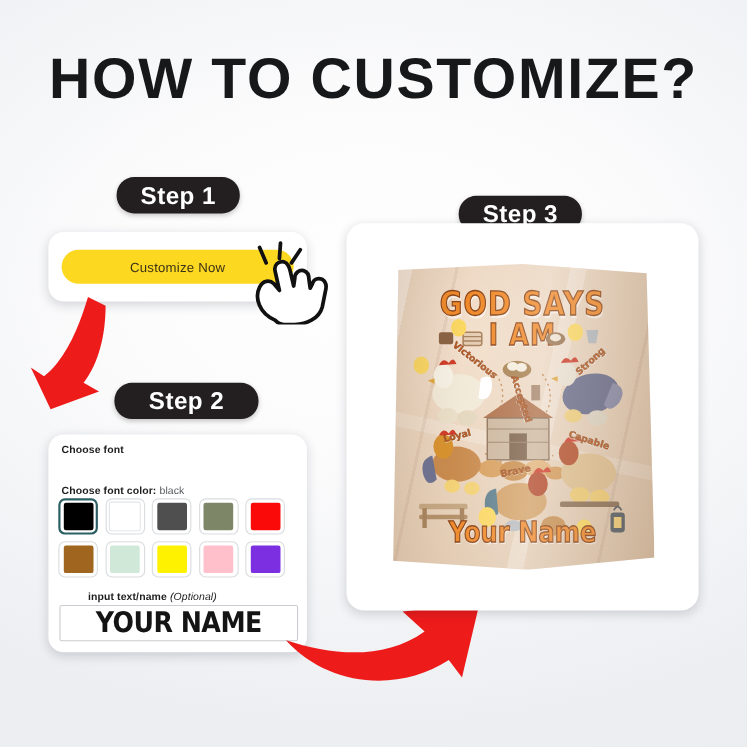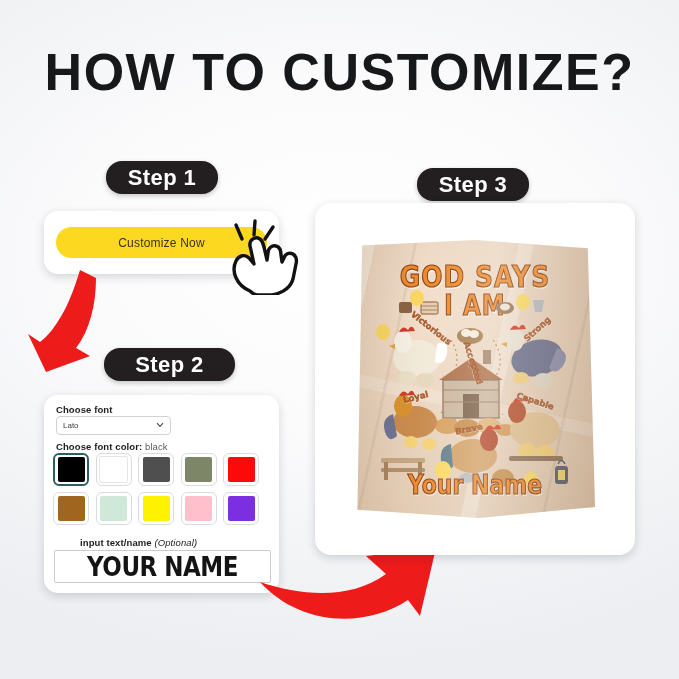--- a/index.html
+++ b/index.html
@@ -23,21 +23,21 @@
 
   
   .pill{
     position:absolute;background:#231f20;color:#fff;border-radius:16px;
     font-size:22px;font-weight:600;letter-spacing:.4px;
     display:flex;align-items:center;justify-content:center;
     box-shadow:0 2px 5px rgba(0,0,0,.22);
   }
   #pill1{left:106px;top:161px;width:112px;height:33px;}
   #pill2{left:104px;top:348px;width:131px;height:33px;}
-  #pill3{left:417px;top:168px;width:112px;height:33px;}
+  #pill3{left:417px;top:178px;width:112px;height:33px;}
 
   
   .card{
     position:absolute;background:#fff;border-radius:14px;
     box-shadow:0 3px 10px rgba(20,25,40,.17);
   }
 
   
   #card1{left:44px;top:211px;width:235px;height:63px;text-align:center;}
   .cust-btn{
@@ -177,26 +177,20 @@
              L6 66 L24 104 L68 88 L54 80
              C68 62 74 36 74 10 Z" fill="#ee1b1b"></path>
   </svg>
 
   <div class="pill" id="pill2">Step 2</div>
 
   <div class="card" id="card2">
 
     <div class="lbl" id="lbl-font">Choose font</div>
 
-    <div class="select">
-      <span class="sv">Lato</span>
-      <svg class="chev" viewBox="0 0 10 10">
-        <path d="M1.5 3 L5 6.8 L8.5 3" fill="none" stroke="#4a4d50" stroke-width="1.3" stroke-linecap="round"></path>
-      </svg>
-    </div>
 
     <div class="lbl" id="lbl-color">
       <span>Choose font color:</span>
       <span class="clr-val">black</span>
     </div>
 
     <div class="swatches">
       <div class="srow">
         <div class="sw sel">
             <i style="background:#000000"></i>

